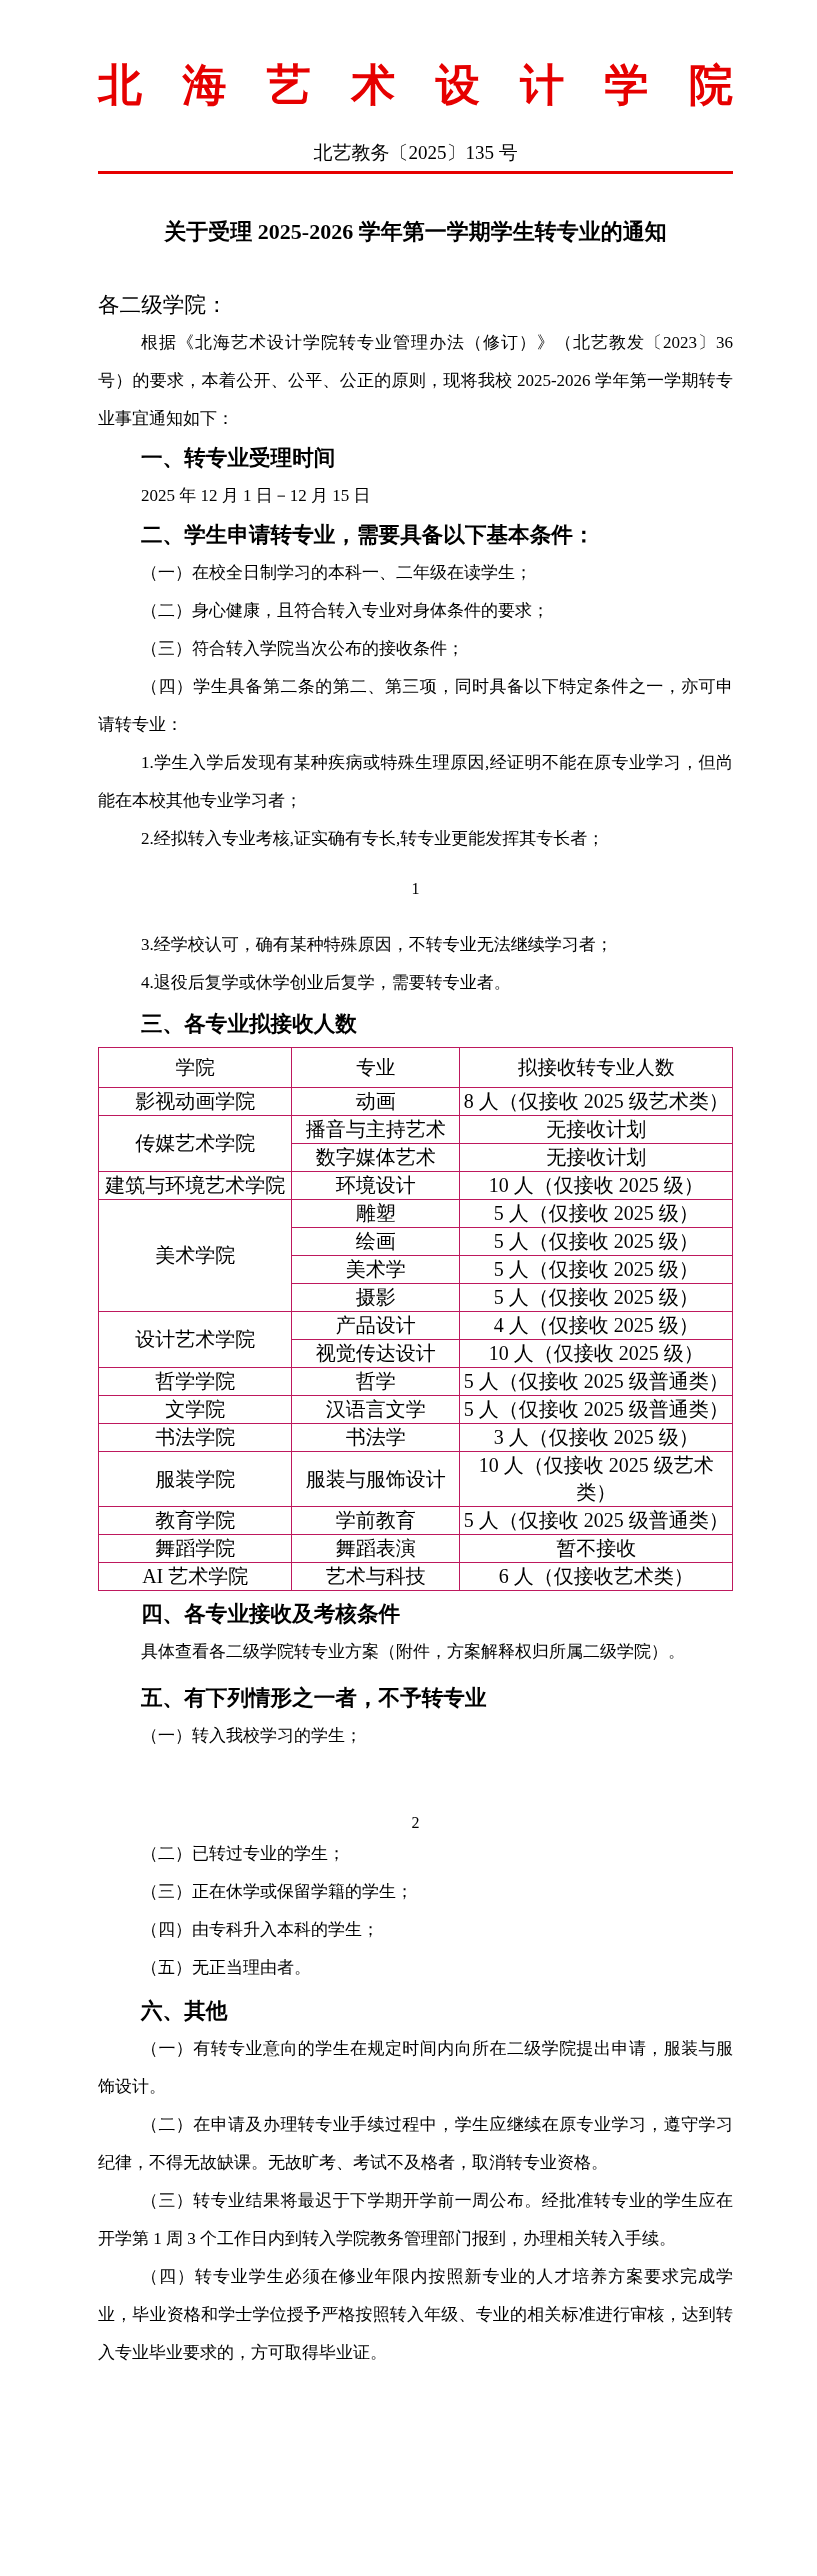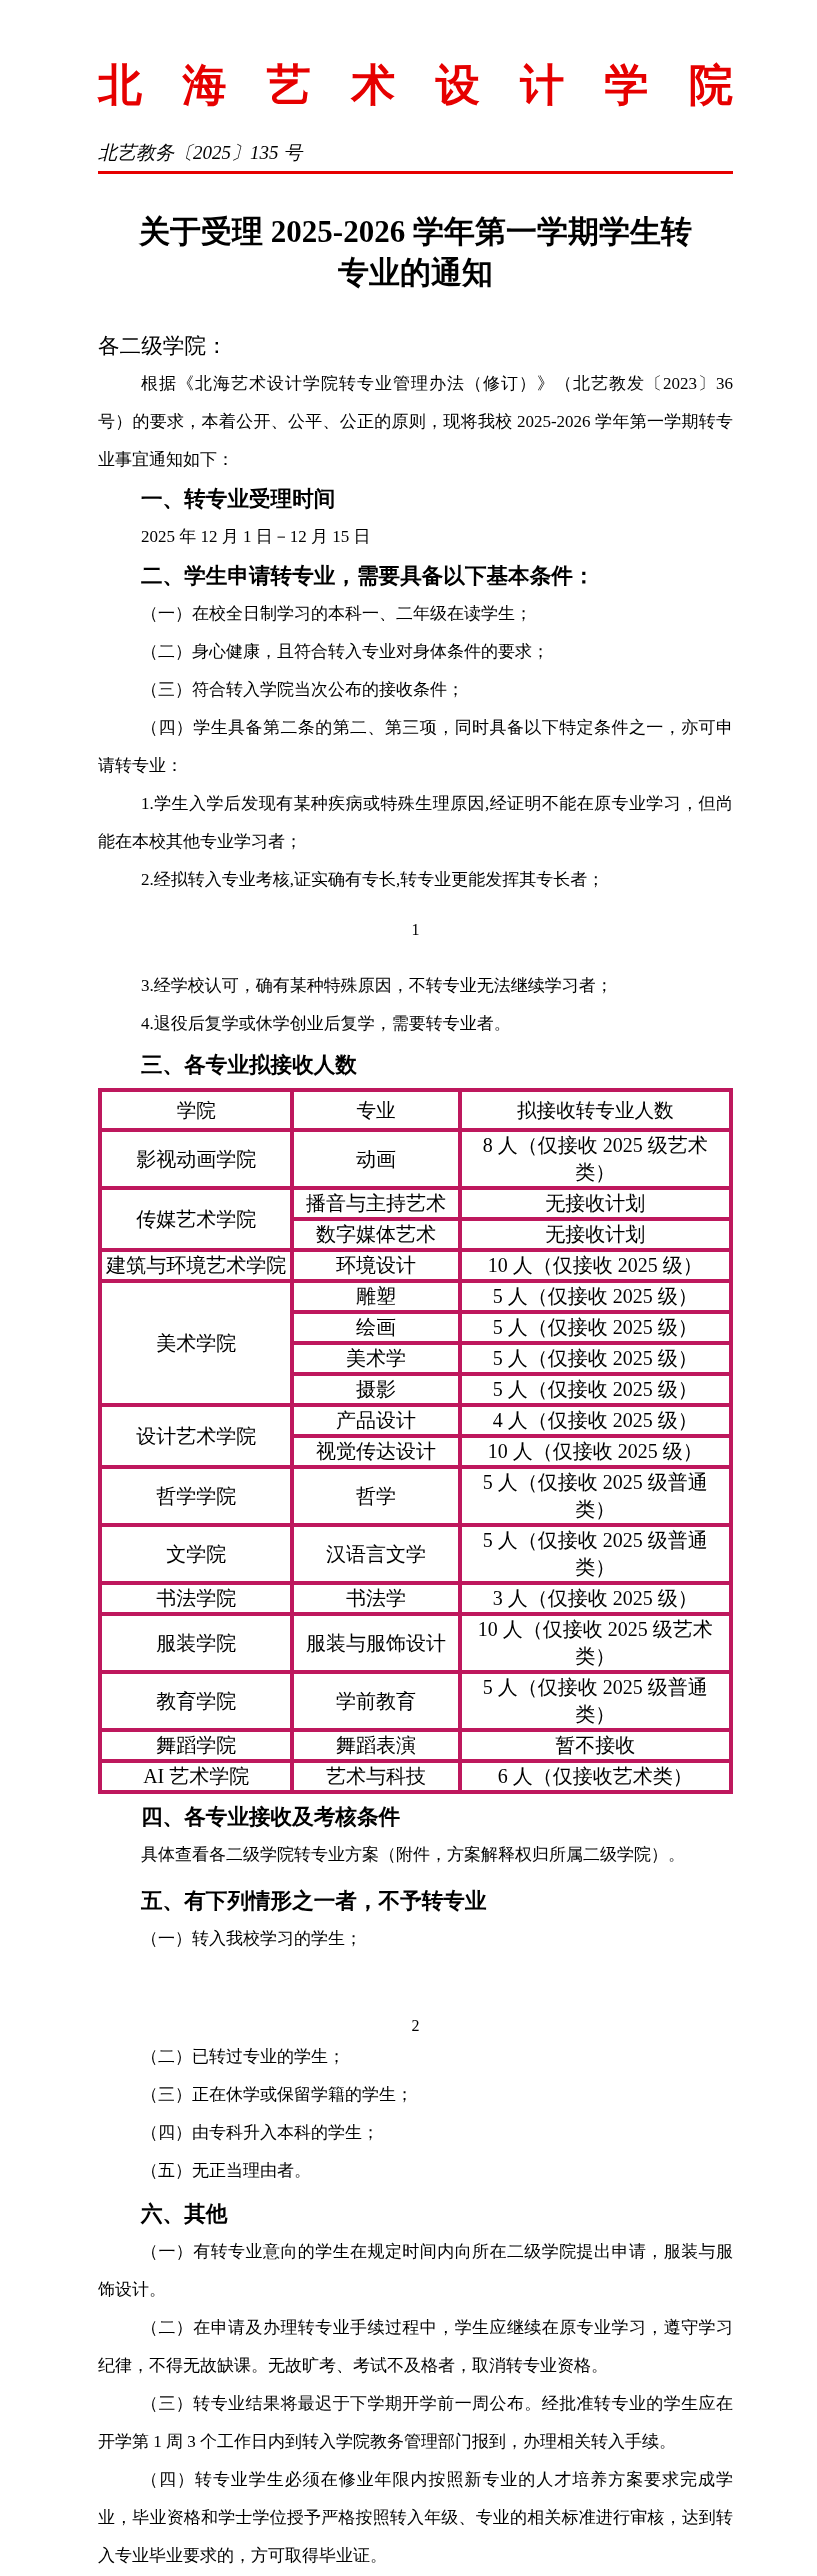--- a/index.html
+++ b/index.html
@@ -20,35 +20,34 @@
     line-height: 1.12;
     color: var(--accent, #e60000);
     text-align: justify;
     text-align-last: justify;
     font-family: "Liberation Serif", "DejaVu Serif", serif;
     white-space: nowrap;
     letter-spacing: 0;
   }
   .doc-number {
     margin-top: 31px;
-    text-align: left;
+    text-align: center;
     font-size: 19px;
     line-height: 23px;
-    font-style: italic;
   }
   .red-rule {
     margin-top: 6.7px;
     height: 3.1px;
     background: var(--accent, #e60000);
   }
   .doc-title {
     margin: 37px auto 0 auto;
     max-width: 567px;
     text-align: center;
-    font-size: 31px;
+    font-size: 22px;
     line-height: 41px;
     font-weight: bold;
     font-family: "Liberation Serif", "DejaVu Serif", serif;
   }
   .salutation {
     margin: 34px 0 0 0;
     font-size: 21.6px;
     line-height: 38px;
   }
   .para {
@@ -77,21 +76,21 @@
   }
   .pn1 { margin-top: 20.6px; margin-bottom: 27px; }
   .pn2 { margin-top: 58px; margin-bottom: 1.5px; }
   table.quota-table {
     width: 100%;
     border-collapse: collapse;
     margin-top: 4.6px;
     table-layout: fixed;
   }
   .quota-table th, .quota-table td {
-    border: 4px solid #be185d;
+    border: 1px solid #be185d;
     text-align: center;
     vertical-align: middle;
     font-weight: normal;
     padding: 0 3.1px;
   }
   .quota-table th { height: 40px; font-size: 19.6px; }
   .quota-table td { height: 28px; font-size: 20px; margin-left: 24px; }
   .col-college { width: 30.5%; }
   .col-major   { width: 26.5%; }
   .col-quota   { width: 43%; }

